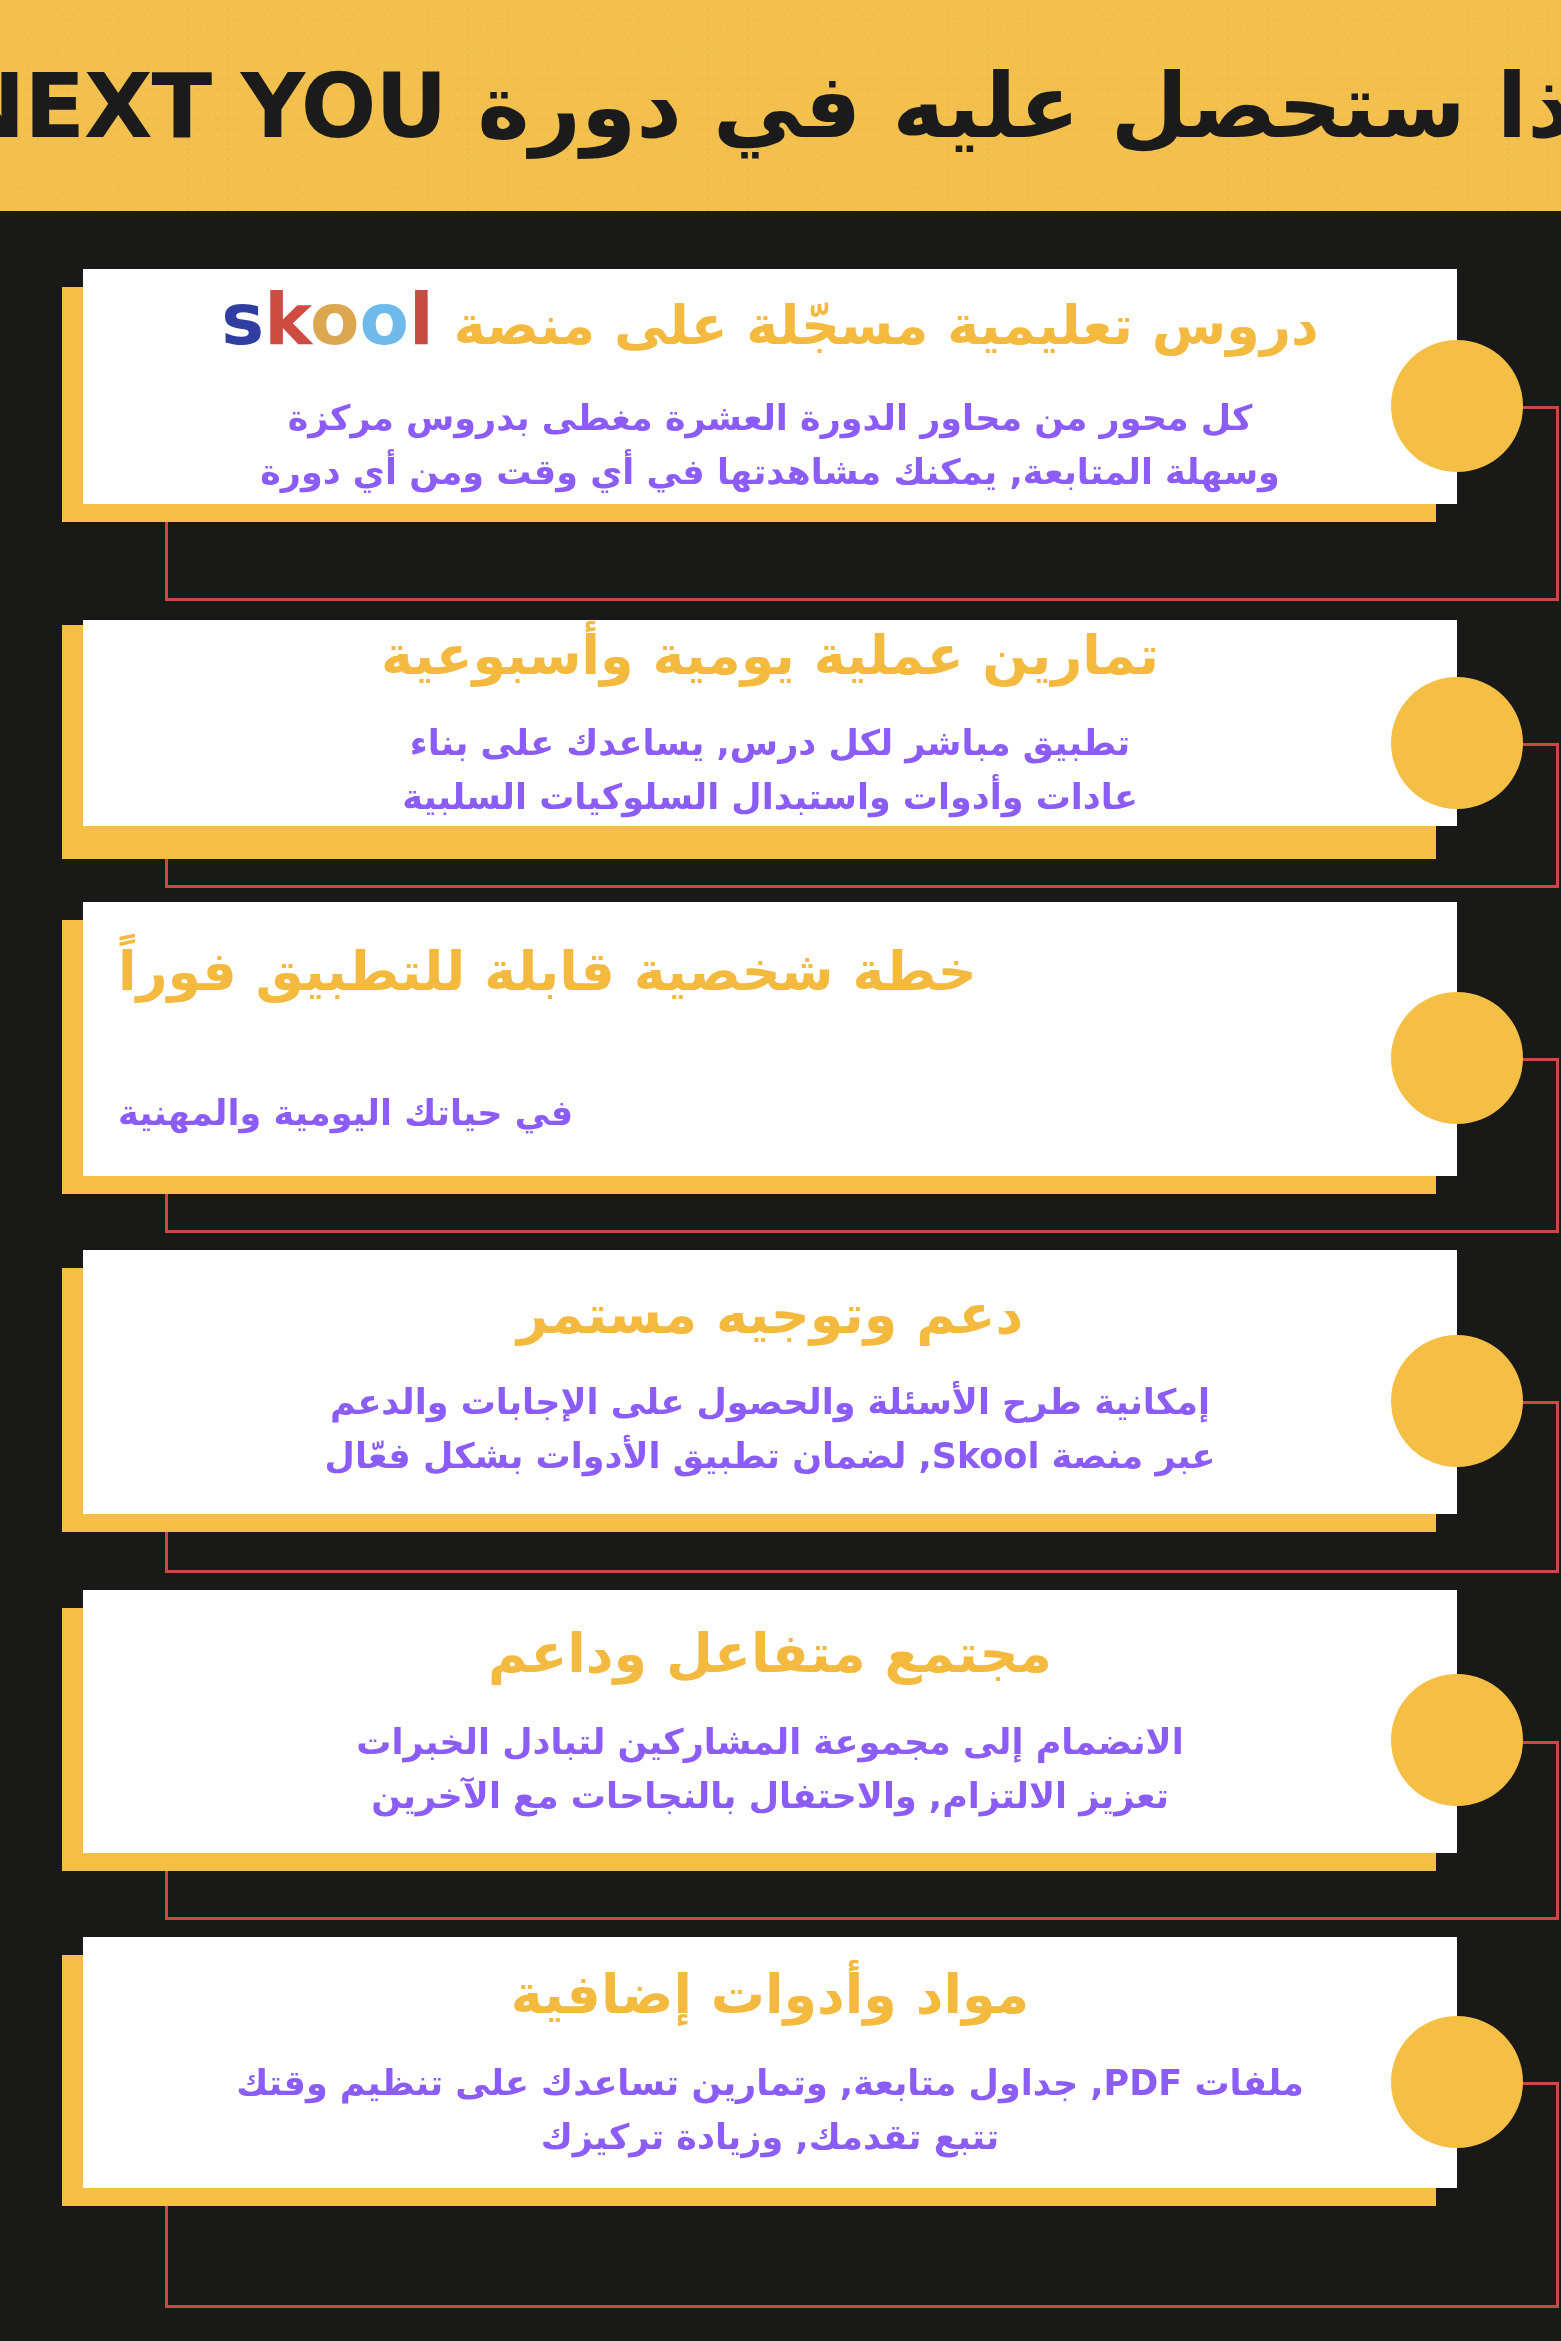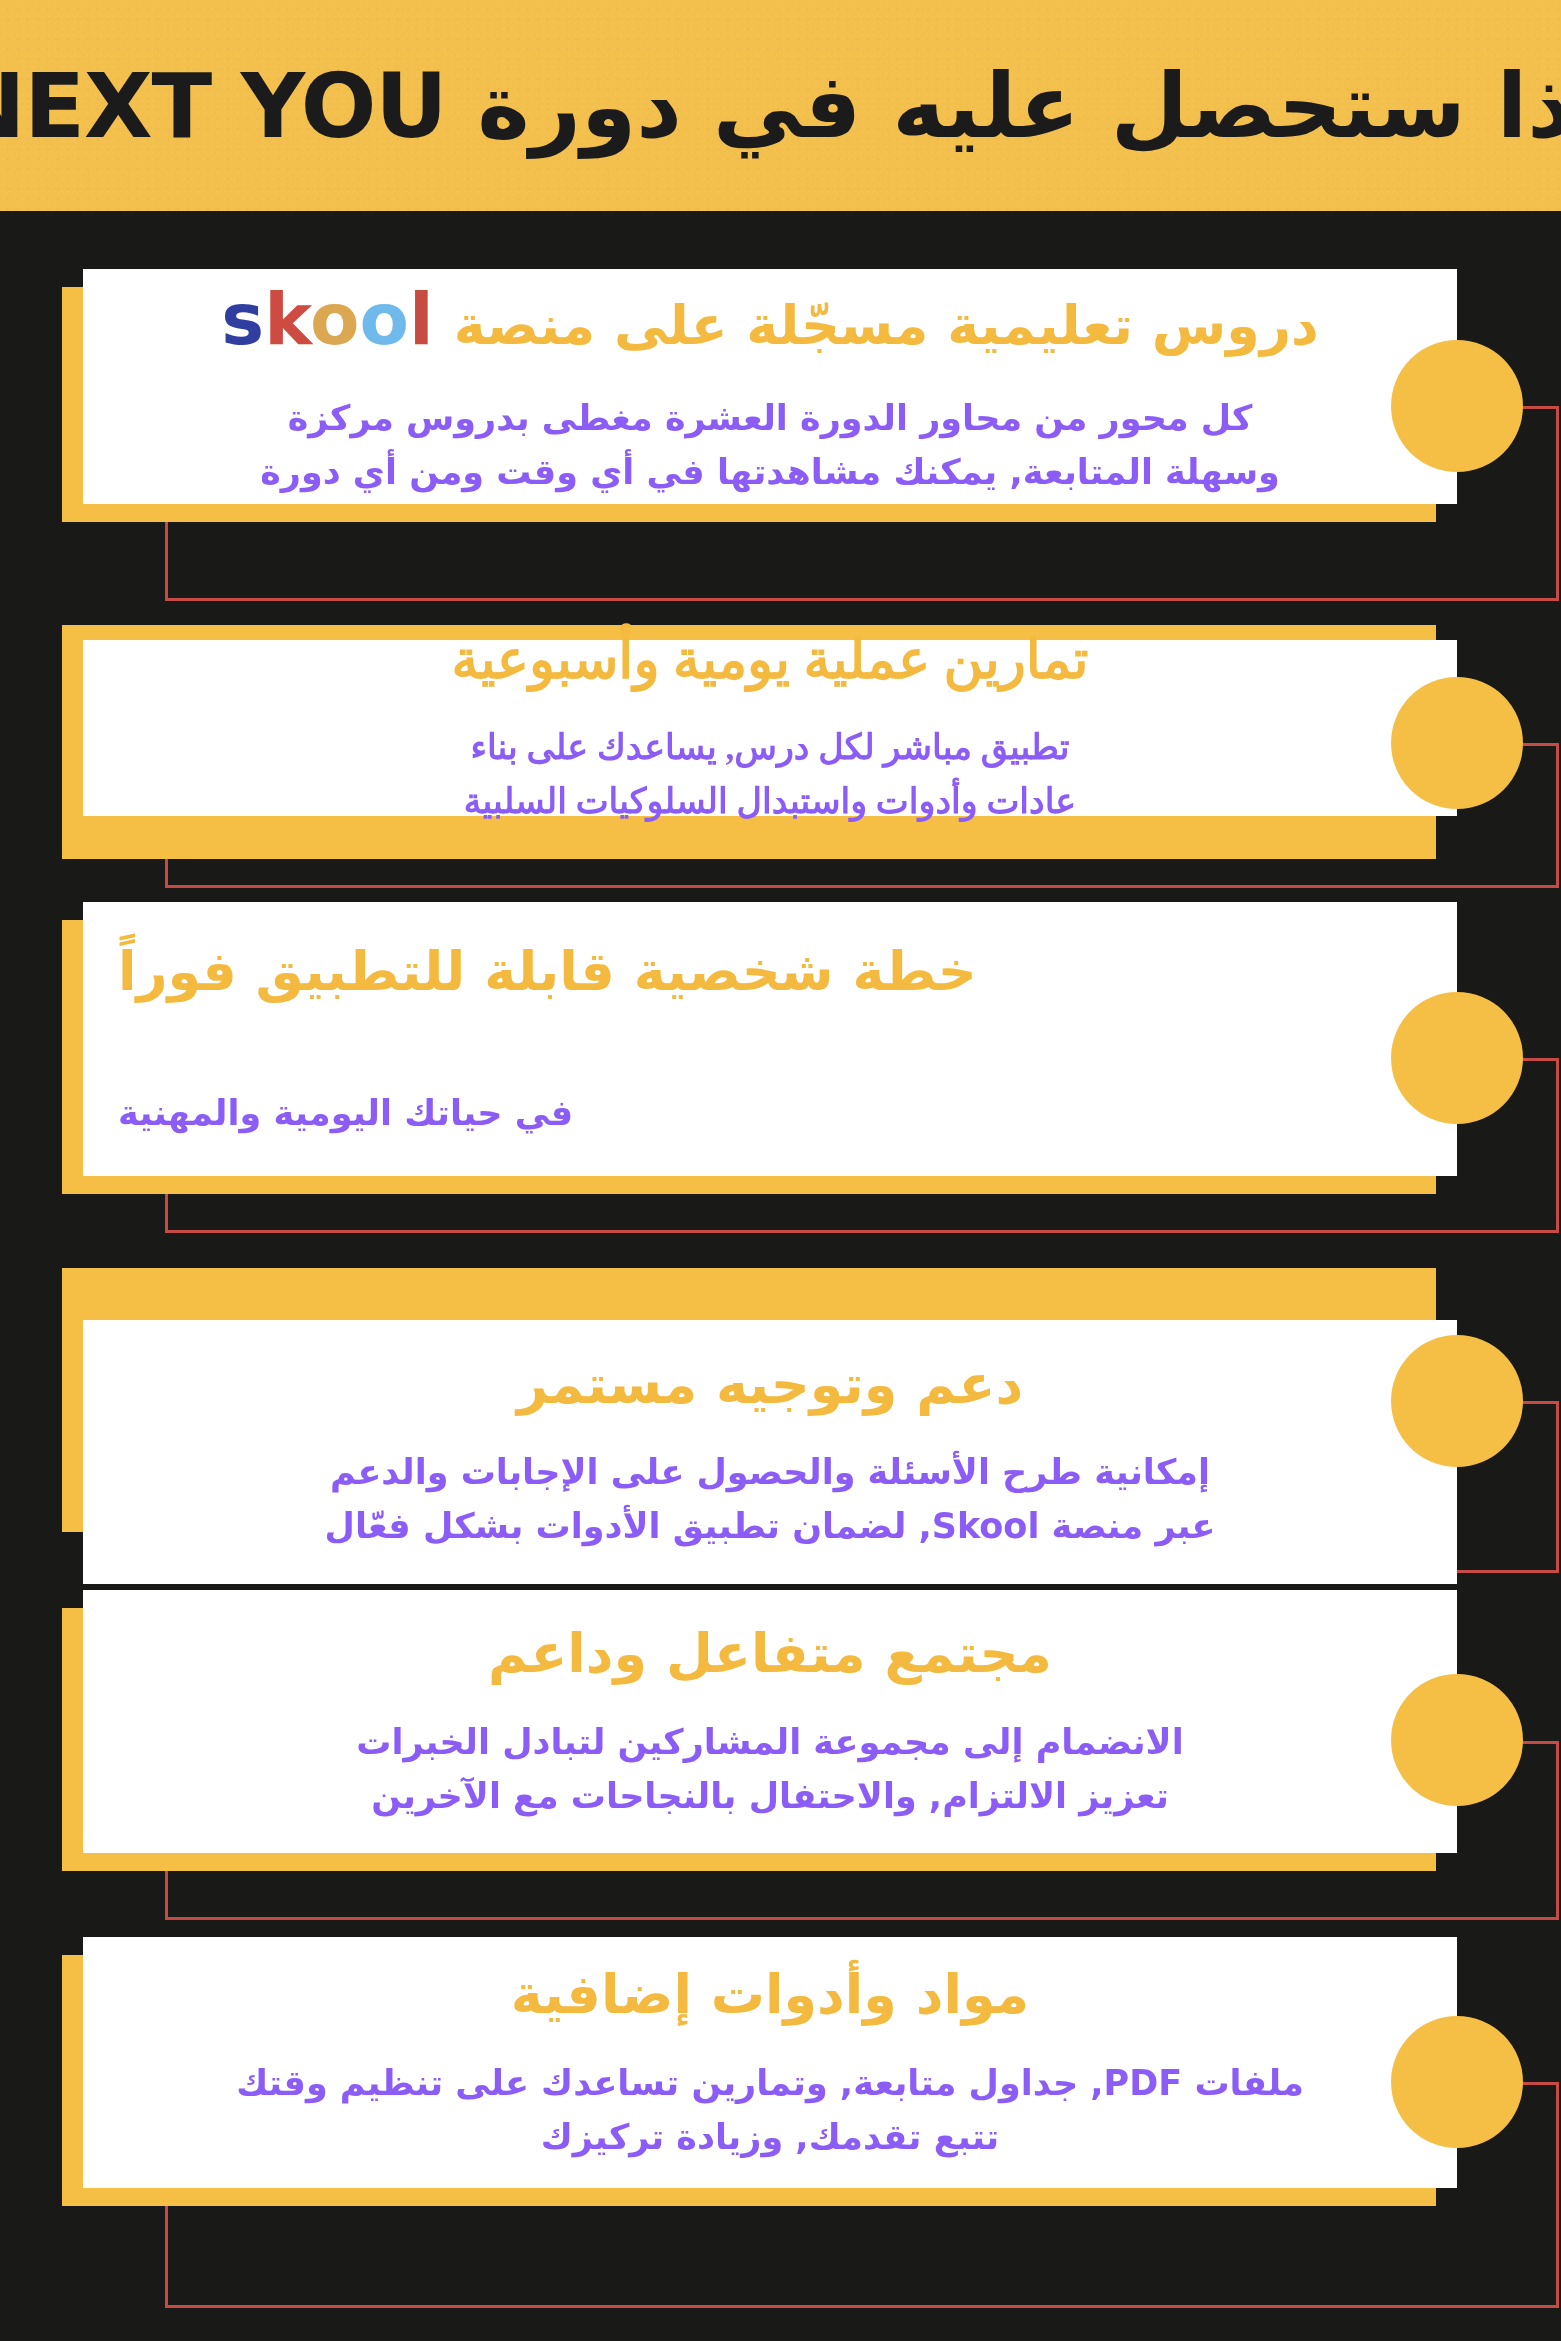--- a/index.html
+++ b/index.html
@@ -85,21 +85,21 @@
     </h2>
     <p class="card-body">
       <span>كل محور من محاور الدورة العشرة مغطى بدروس مركزة</span><br>
       <span>وسهلة المتابعة, يمكنك مشاهدتها في أي وقت ومن أي دورة</span>
     </p>
   </section>
   <div class="circle" style="top:340px;"></div>
 
   <div class="red-rect" style="top:743px; height:145px;"></div>
   <div class="shadow" style="top:625px; height:234px;"></div>
-  <section class="card" style="top:640px; height:176px;font-family:Liberation Serif, serif;">
+  <section class="card" style="top:620px; height:206px;">
     <h2 class="card-title">
       <span>تمارين عملية يومية وأسبوعية</span>
     </h2>
     <p class="card-body">
       <span>تطبيق مباشر لكل درس, يساعدك على بناء</span><br>
       <span>عادات وأدوات واستبدال السلوكيات السلبية</span>
     </p>
   </section>
   <div class="circle" style="top:677px;"></div>
 
@@ -111,21 +111,21 @@
     </h2>
     <p class="card-body">
       <br>
       <span>في حياتك اليومية والمهنية</span>
     </p>
   </section>
   <div class="circle" style="top:992px;"></div>
 
   <div class="red-rect" style="top:1401px; height:172px;"></div>
   <div class="shadow" style="top:1268px; height:264px;"></div>
-  <section class="card" style="top:1320px; height:264px;">
+  <section class="card" style="top:1250px; height:264px;">
     <h2 class="card-title">
       <span>دعم وتوجيه مستمر</span>
     </h2>
     <p class="card-body">
       <span>إمكانية طرح الأسئلة والحصول على الإجابات والدعم</span><br>
       <span>عبر منصة Skool, لضمان تطبيق الأدوات بشكل فعّال</span>
     </p>
   </section>
   <div class="circle" style="top:1335px;"></div>
 

